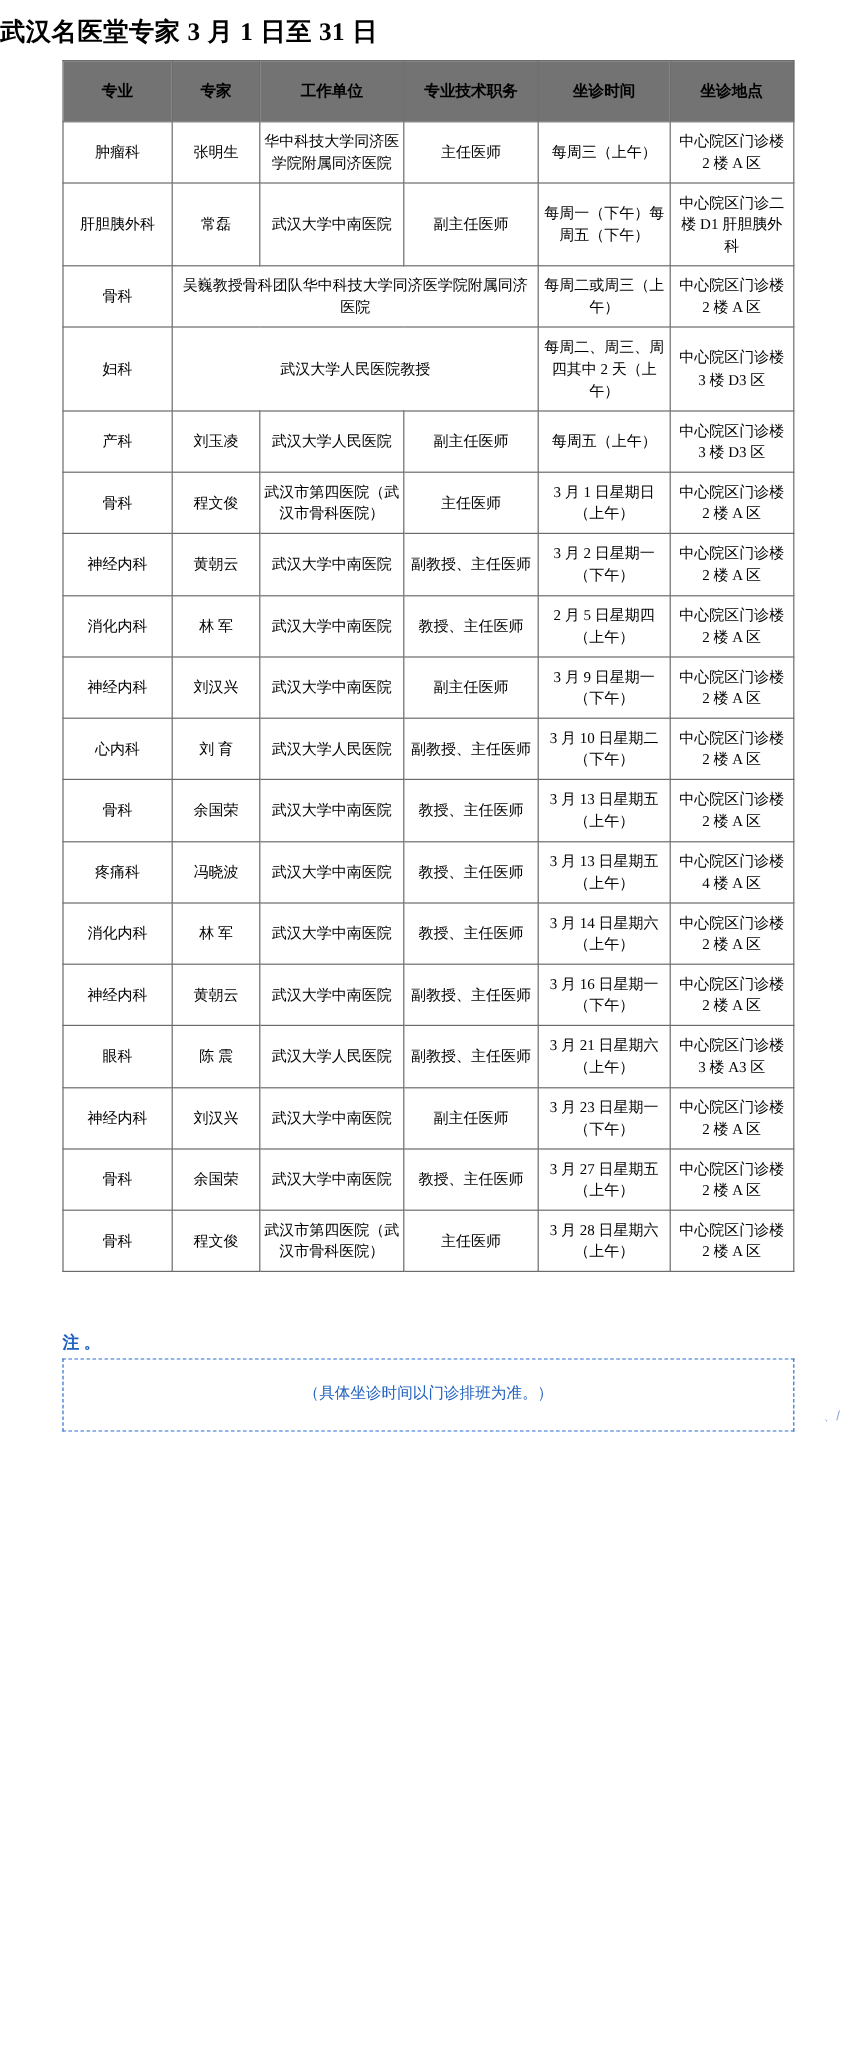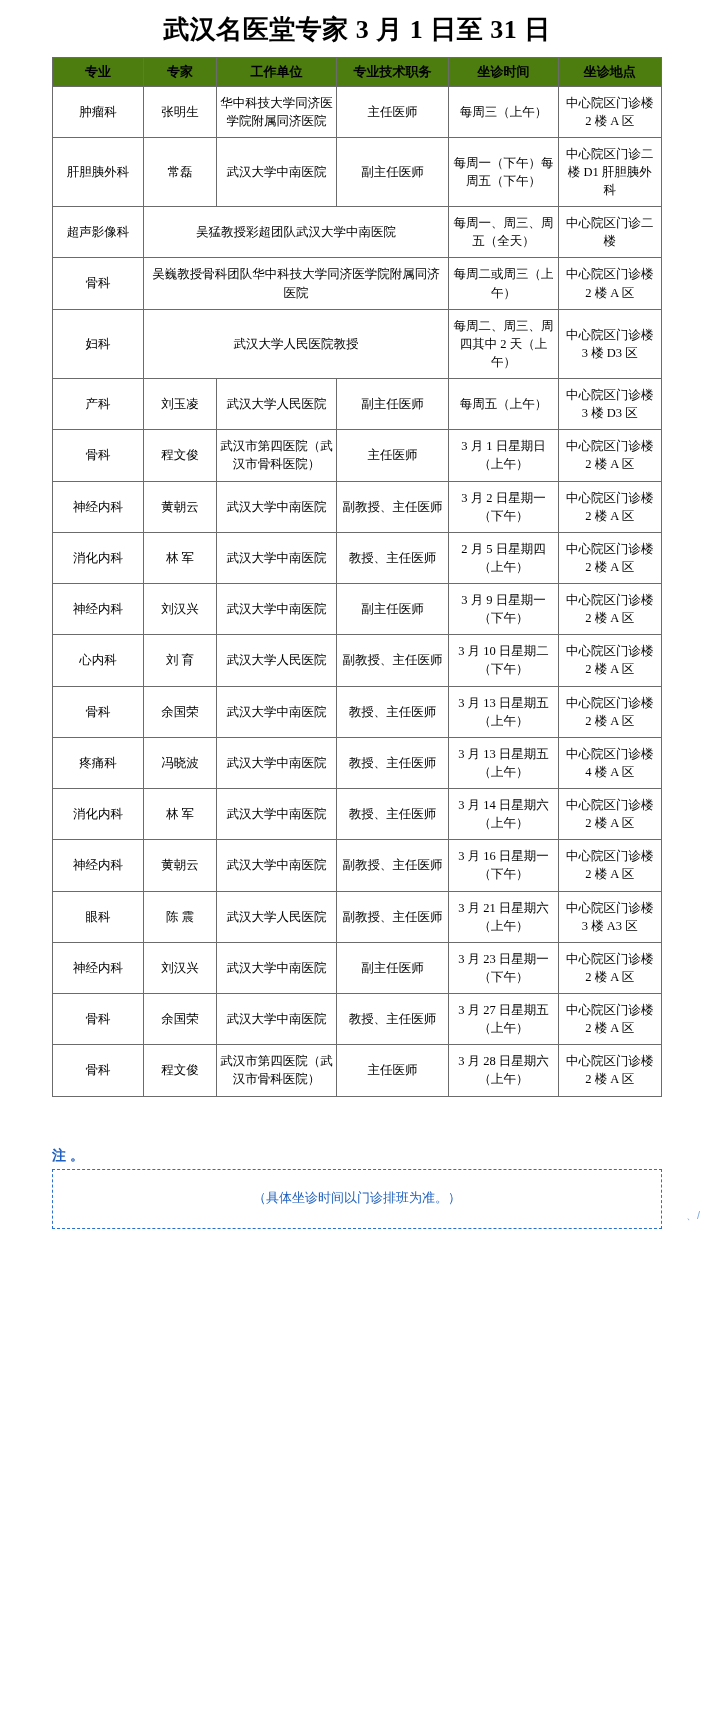--- a/index.html
+++ b/index.html
@@ -13,22 +13,22 @@
     font-family: "Liberation Serif", "DejaVu Serif", serif;
     color: #000000;
     position: relative;
   }
   .page {
     width: 714px;
     position: relative;
     box-sizing: border-box;
   }
   .doc-title {
-    text-align: center;
-    font-size: 26px;
+    text-align: left;
+    font-size: 21px;
     font-weight: bold;
     letter-spacing: 0.5px;
     padding: 12px 0 10px 0;
     font-family: "Liberation Serif", "DejaVu Serif", serif;
   }
   .table-wrap {
     width: 610px;
     margin: 0 auto;
   }
   table.schedule {
@@ -38,25 +38,25 @@
     font-size: 12.5px;
   }
   table.schedule col.c0 { width: 79px; }
   table.schedule col.c1 { width: 64px; }
   table.schedule col.c2 { width: 104px; }
   table.schedule col.c3 { width: 98px; }
   table.schedule col.c4 { width: 95px; }
   table.schedule col.c5 { width: 90px; }
 
   table.schedule th {
-    background: #4d7c0f;
+    background: #737373;
     border: 1px solid #6b6b6b;
     font-weight: bold;
     font-size: 13px;
-    padding: 5px 2px;
+    padding: 16px 2px;
     line-height: 1.35;
     text-align: center;
     vertical-align: middle;
   }
   table.schedule td {
     border: 1px solid #6b6b6b;
     padding: 7px 3px;
     line-height: 1.45;
     text-align: center;
     vertical-align: middle;
@@ -143,26 +143,20 @@
           </tr>
           <tr>
             <td>肝胆胰外科</td>
             <td>常磊</td>
             <td>武汉大学中南医院</td>
             <td>副主任医师</td>
             <td>每周一（下午）每周五（下午）</td>
             <td>中心院区门诊二楼 D1 肝胆胰外科</td>
           </tr>
           <tr>
-            <td>超声影像科</td>
-            <td colspan="3" class="wide">吴猛教授彩超团队武汉大学中南医院</td>
-            <td>每周一、周三、周五（全天）</td>
-            <td>中心院区门诊二楼</td>
-          </tr>
-          <tr>
             <td>骨科</td>
             <td colspan="3" class="wide">吴巍教授骨科团队华中科技大学同济医学院附属同济医院</td>
             <td>每周二或周三（上午）</td>
             <td>中心院区门诊楼 2 楼 A 区</td>
           </tr>
           <tr>
             <td>妇科</td>
             <td colspan="3" class="wide">武汉大学人民医院教授</td>
             <td>每周二、周三、周四其中 2 天（上午）</td>
             <td>中心院区门诊楼 3 楼 D3 区</td>

